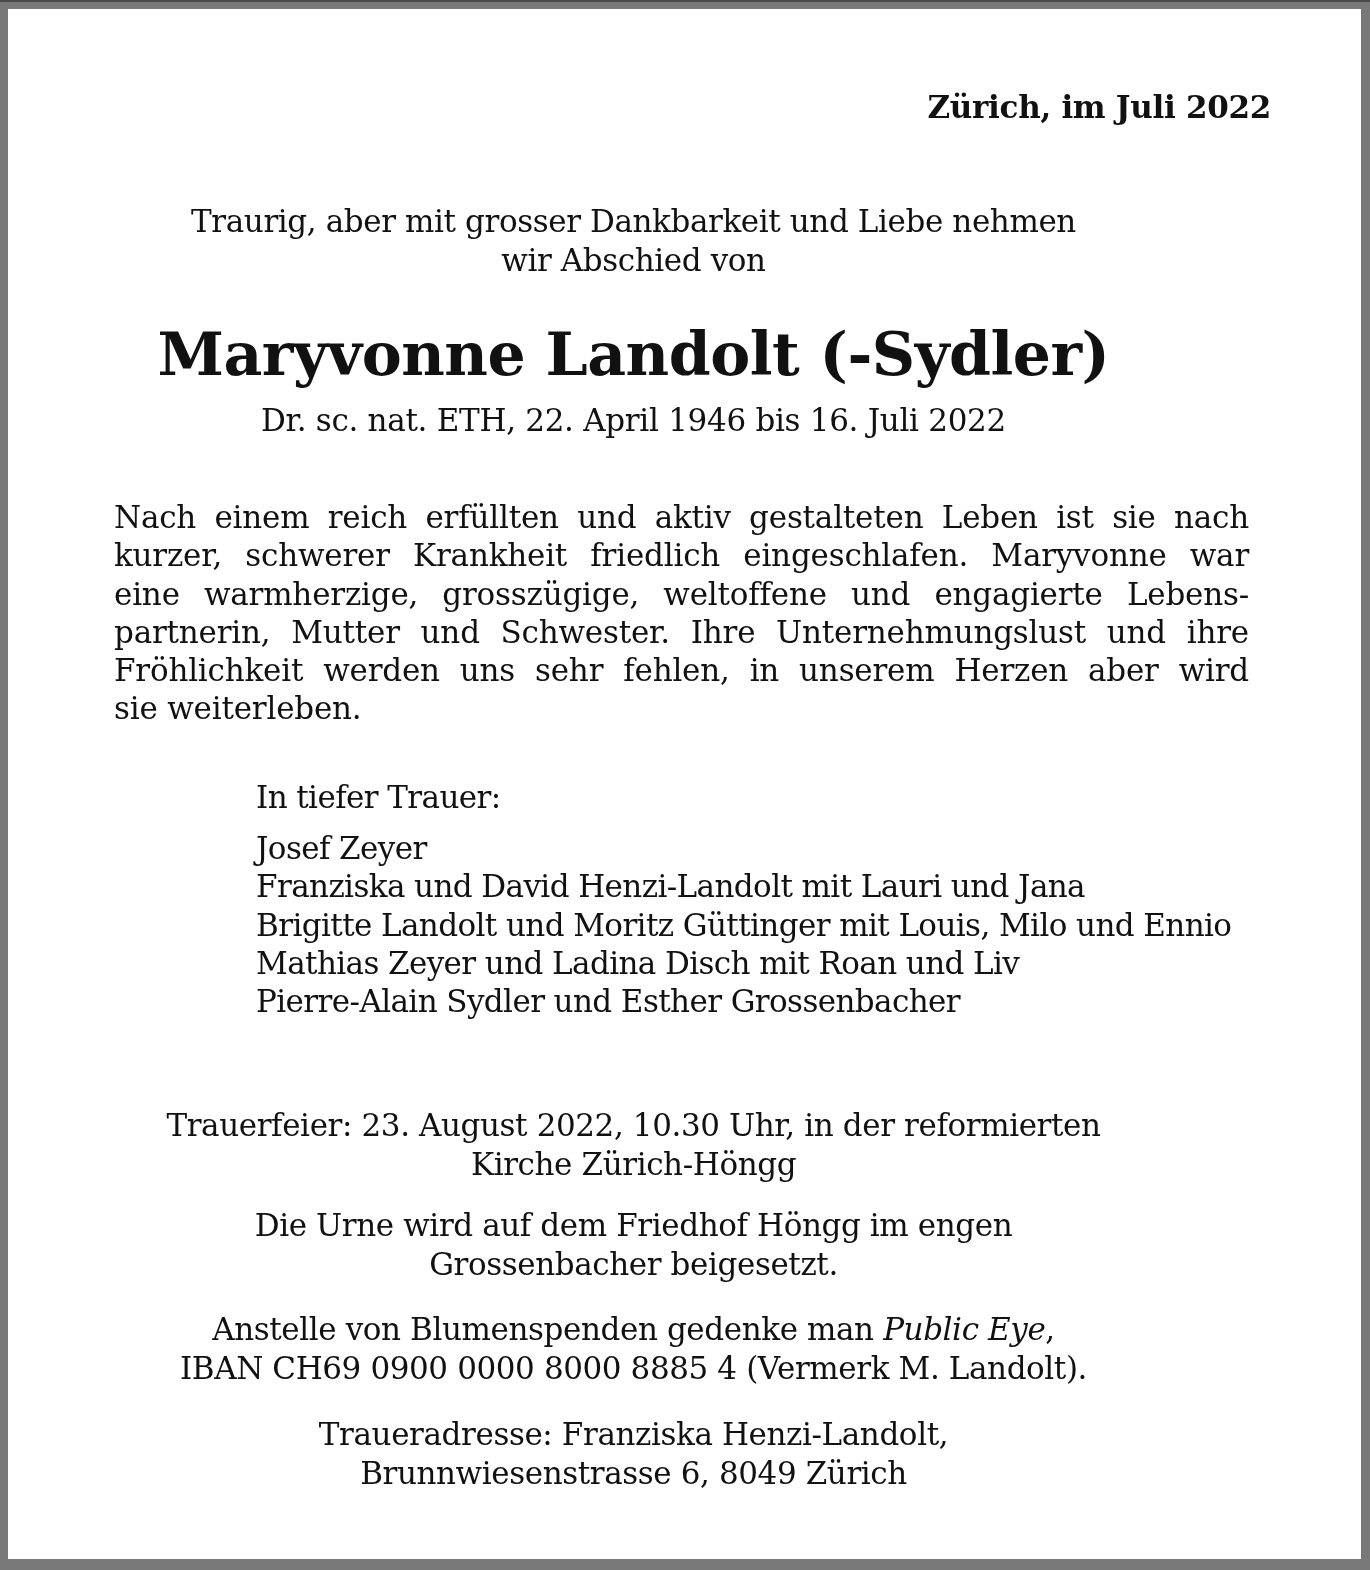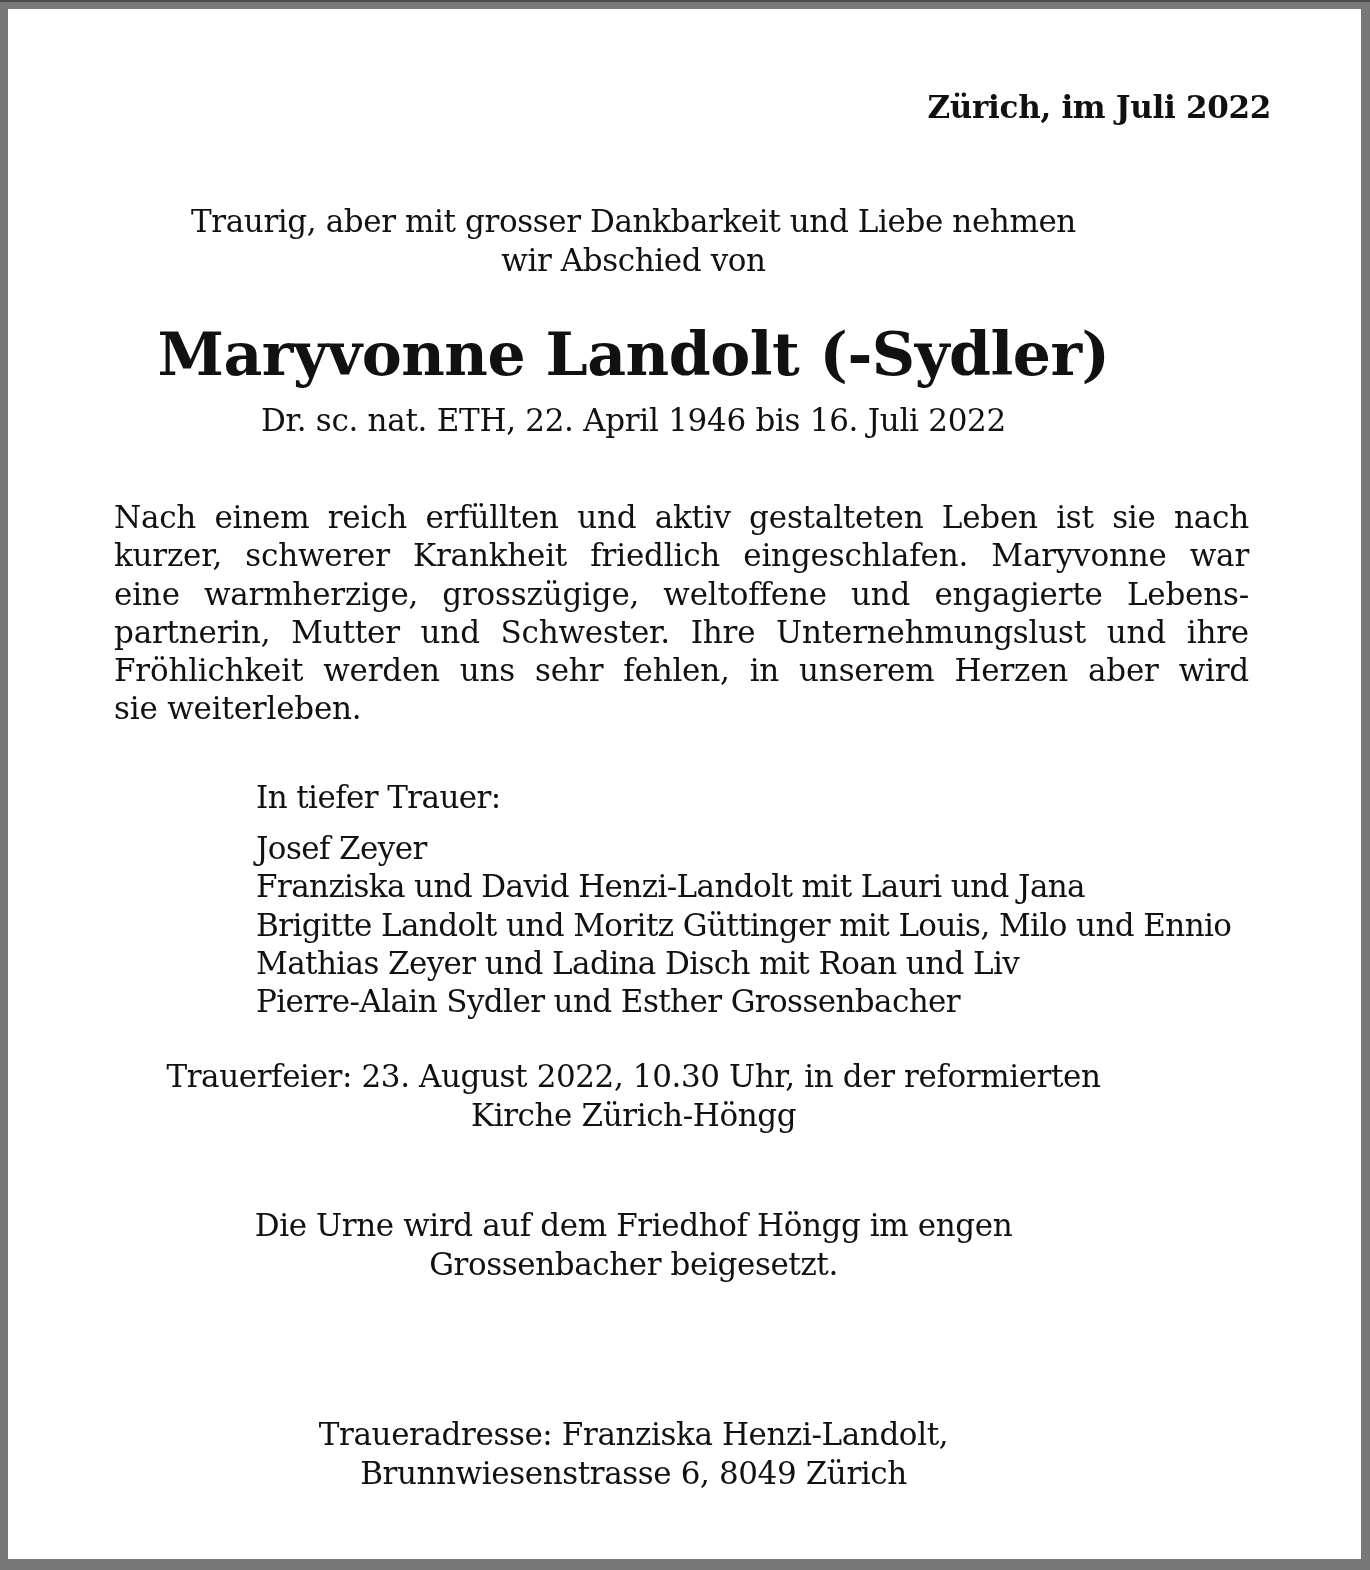--- a/index.html
+++ b/index.html
@@ -28,21 +28,21 @@
       left: 106px; width: 1135px; top: 489px; font-size: 31px; line-height: 38.3px;
       text-align: justify; letter-spacing: -0.2px;
     }
     .body-text span { display: block; text-align-last: justify; }
     .body-text span.last { text-align-last: left; }
     .mourn { left: 248px; font-size: 31px; line-height: 38.3px; letter-spacing: -0.6px; white-space: nowrap; }
     .mourn-heading { top: 769px; }
     .mourners { top: 820px; }
     .mourners div { display: block; }
     .info { font-size: 31px; line-height: 39px; letter-spacing: -0.4px; }
-    .ceremony { top: 1048px; }
+    .ceremony { top: 1097px; }
     .urn { top: 1197px; }
     .donation { top: 1301px; }
     .address { top: 1406px; }
     .italic { font-style: italic; }
   </style>
 </head>
 <body>
 
 <div class="topbar"></div>
 
@@ -80,19 +80,23 @@
   <div class="abs center info ceremony">
     <div>Trauerfeier: 23. August 2022, 10.30 Uhr, in der reformierten</div>
     <div>Kirche Zürich-Höngg</div>
   </div>
 
   <div class="abs center info urn">
     <div>Die Urne wird auf dem Friedhof Höngg im engen</div>
     <div>Grossenbacher beigesetzt.</div>
   </div>
 
+  <div class="abs center info donation">
+    <div><span>Anstelle von Blumenspenden gedenke man </span><span class="italic">Public Eye</span><span>,</span></div>
+    <div>IBAN CH69 0900 0000 8000 8885 4 (Vermerk M. Landolt).</div>
+  </div>
 
   <div class="abs center info address">
     <div>Traueradresse: Franziska Henzi-Landolt,</div>
     <div>Brunnwiesenstrasse 6, 8049 Zürich</div>
   </div>
 
 </div>
 
 </body></html>

